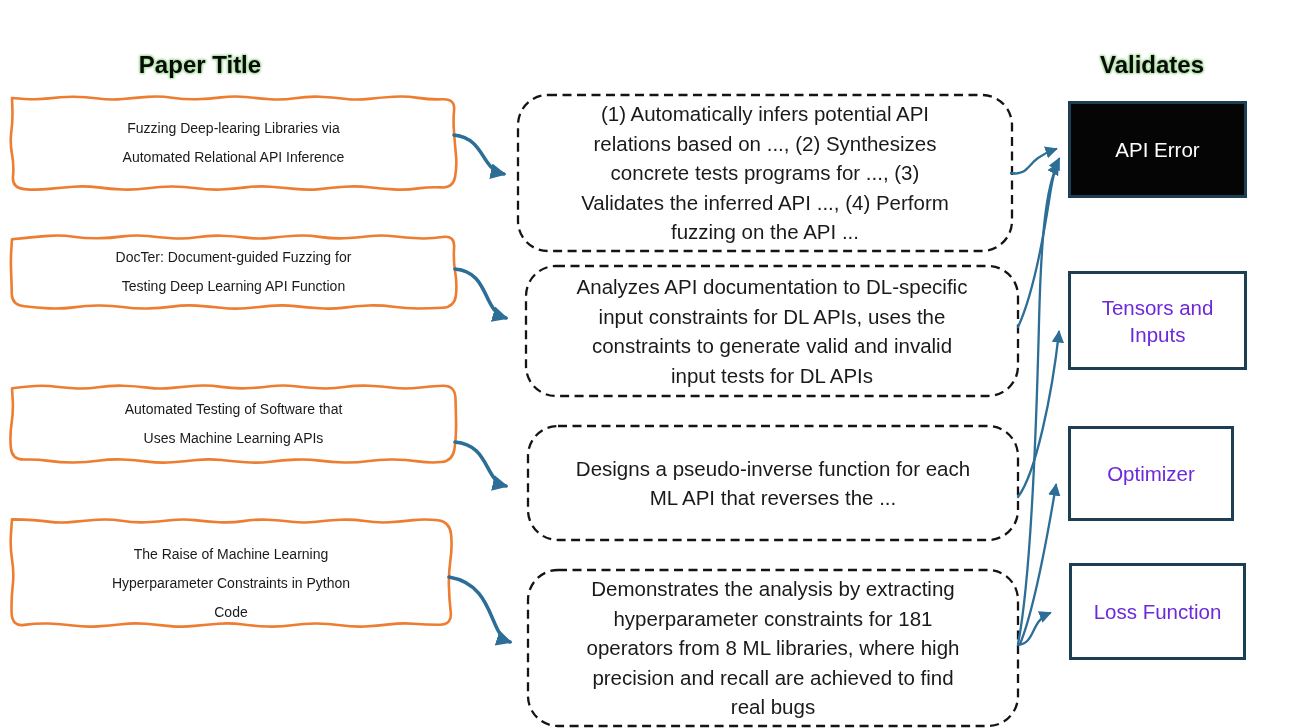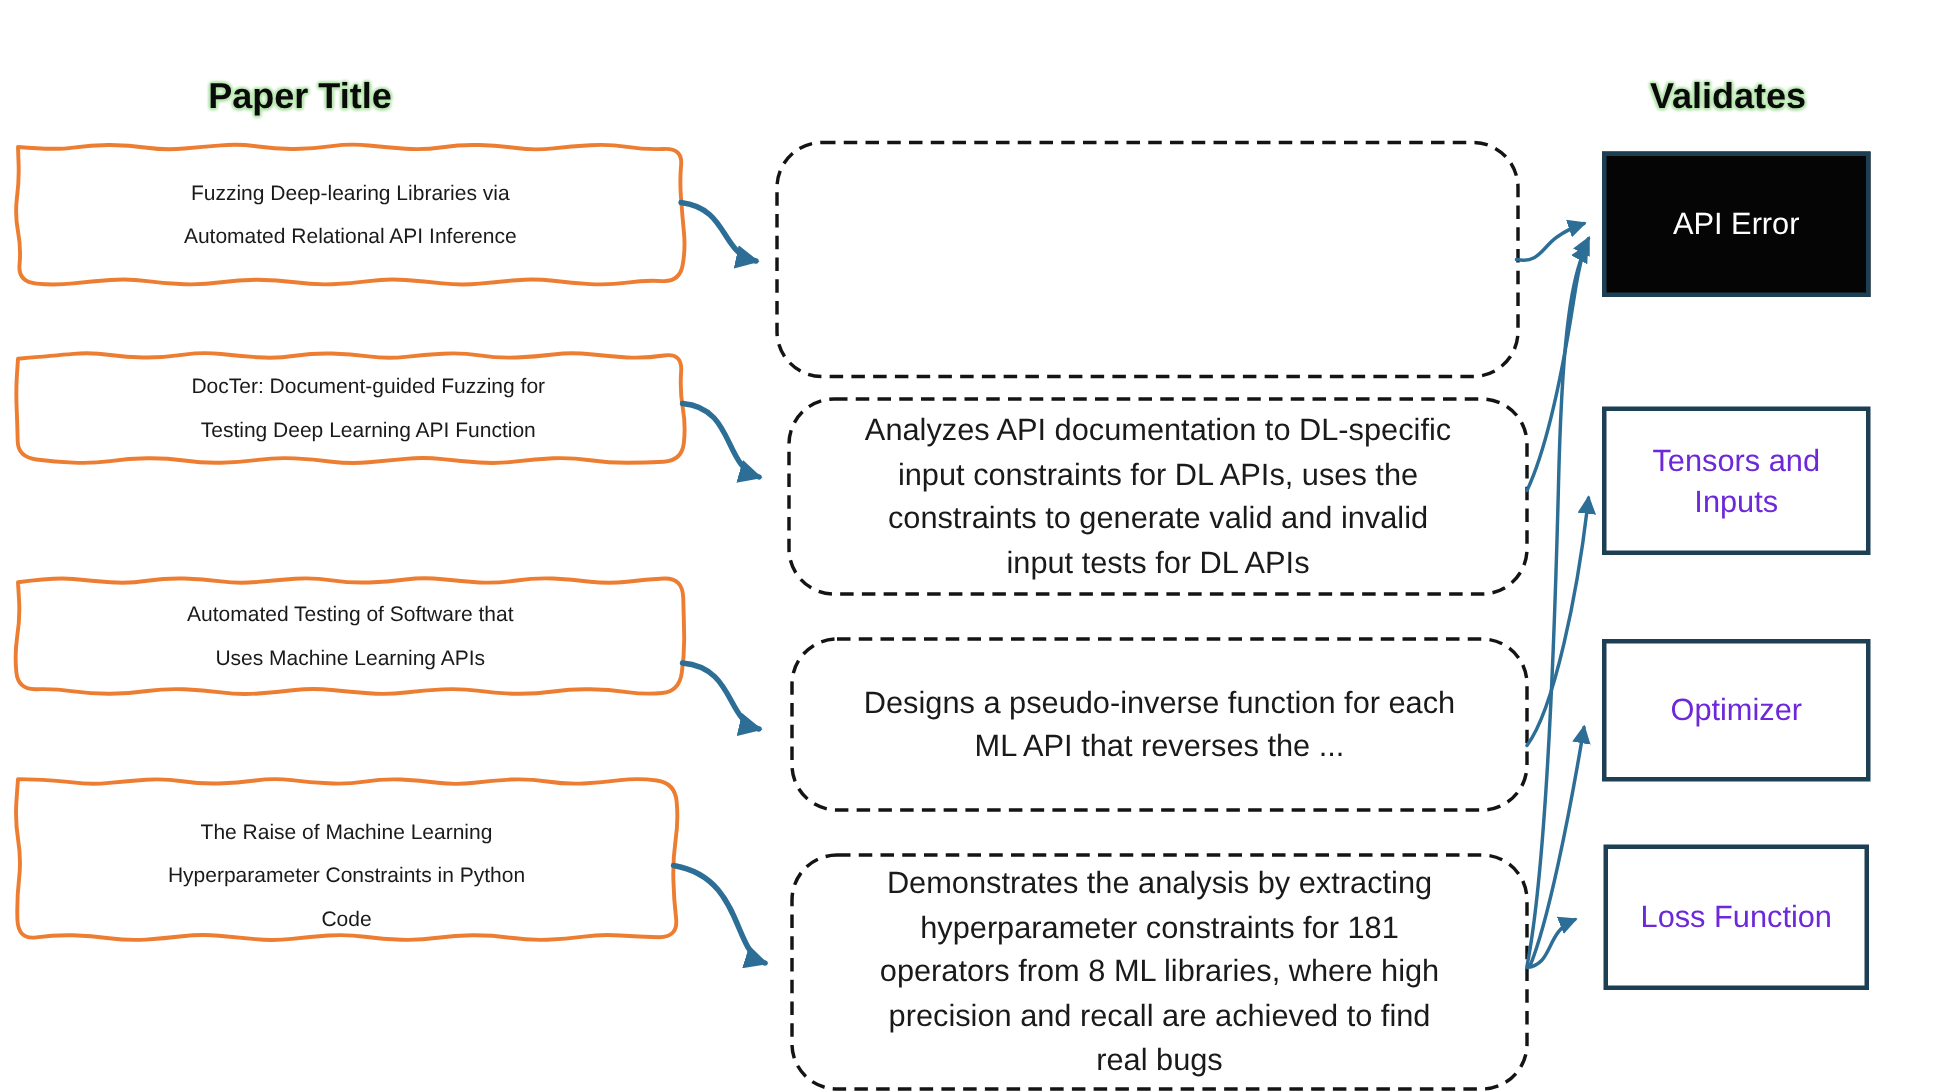--- a/index.html
+++ b/index.html
@@ -53,34 +53,41 @@
       <path d="M1018,622 C1036,620 1030,598 1050,590" fill="none" stroke="#2C6E96" stroke-width="2.3" stroke-linecap="round" stroke-linejoin="round" marker-end="url(#ah-small)"></path>
     </svg>
 
   <div class="col-header" style="left:60px;top:28px;width:280px">Paper Title</div>
   <div class="col-header" style="left:1012px;top:28px;width:280px">Validates</div>
 
   <div class="box paper-box" style="left:12px;top:75px;width:443px;height:90px">
     <div>Fuzzing Deep-learing Libraries via
 Automated Relational API Inference</div>
   </div>
-  <div class="box paper-box" style="left:24px;top:214px;width:443px;height:70px">
+  <div class="box paper-box" style="left:12px;top:214px;width:443px;height:70px">
     <div>DocTer: Document-guided Fuzzing for
 Testing Deep Learning API Function</div>
   </div>
   <div class="box paper-box" style="left:12px;top:364px;width:443px;height:74px">
     <div>Automated Testing of Software that
 Uses Machine Learning APIs</div>
   </div>
   <div class="box paper-box" style="left:12px;top:498px;width:438px;height:124px">
     <div>The Raise of Machine Learning
 Hyperparameter Constraints in Python
 Code</div>
   </div>
 
+  <div class="box summary-box" style="left:518px;top:72px;width:494px;height:156px">
+    <div>(1) Automatically infers potential API
+relations based on ..., (2) Synthesizes
+concrete tests programs for ..., (3)
+Validates the inferred API ..., (4) Perform
+fuzzing on the API ...</div>
+  </div>
   <div class="box summary-box" style="left:526px;top:243px;width:492px;height:130px">
     <div>Analyzes API documentation to DL-specific
 input constraints for DL APIs, uses the
 constraints to generate valid and invalid
 input tests for DL APIs</div>
   </div>
   <div class="box summary-box" style="left:528px;top:403px;width:490px;height:114px">
     <div>Designs a pseudo-inverse function for each
 ML API that reverses the ...</div>
   </div>
@@ -91,20 +98,20 @@
 precision and recall are achieved to find
 real bugs</div>
   </div>
 
   <div class="category-box dark" id="cat-0" style="left:1068px;top:78px;width:179px;height:97px">
     <div>API Error</div>
   </div>
   <div class="category-box" id="cat-1" style="left:1068px;top:248px;width:179px;height:99px">
     <div>Tensors and Inputs</div>
   </div>
-  <div class="category-box" id="cat-2" style="left:1068px;top:403px;width:179px;height:95px">
+  <div class="category-box" id="cat-2" style="left:1068px;top:403px;width:166px;height:95px">
     <div>Optimizer</div>
   </div>
   <div class="category-box" id="cat-3" style="left:1069px;top:540px;width:177px;height:97px">
     <div>Loss Function</div>
   </div>
 
 </div>
 
 </body></html>

